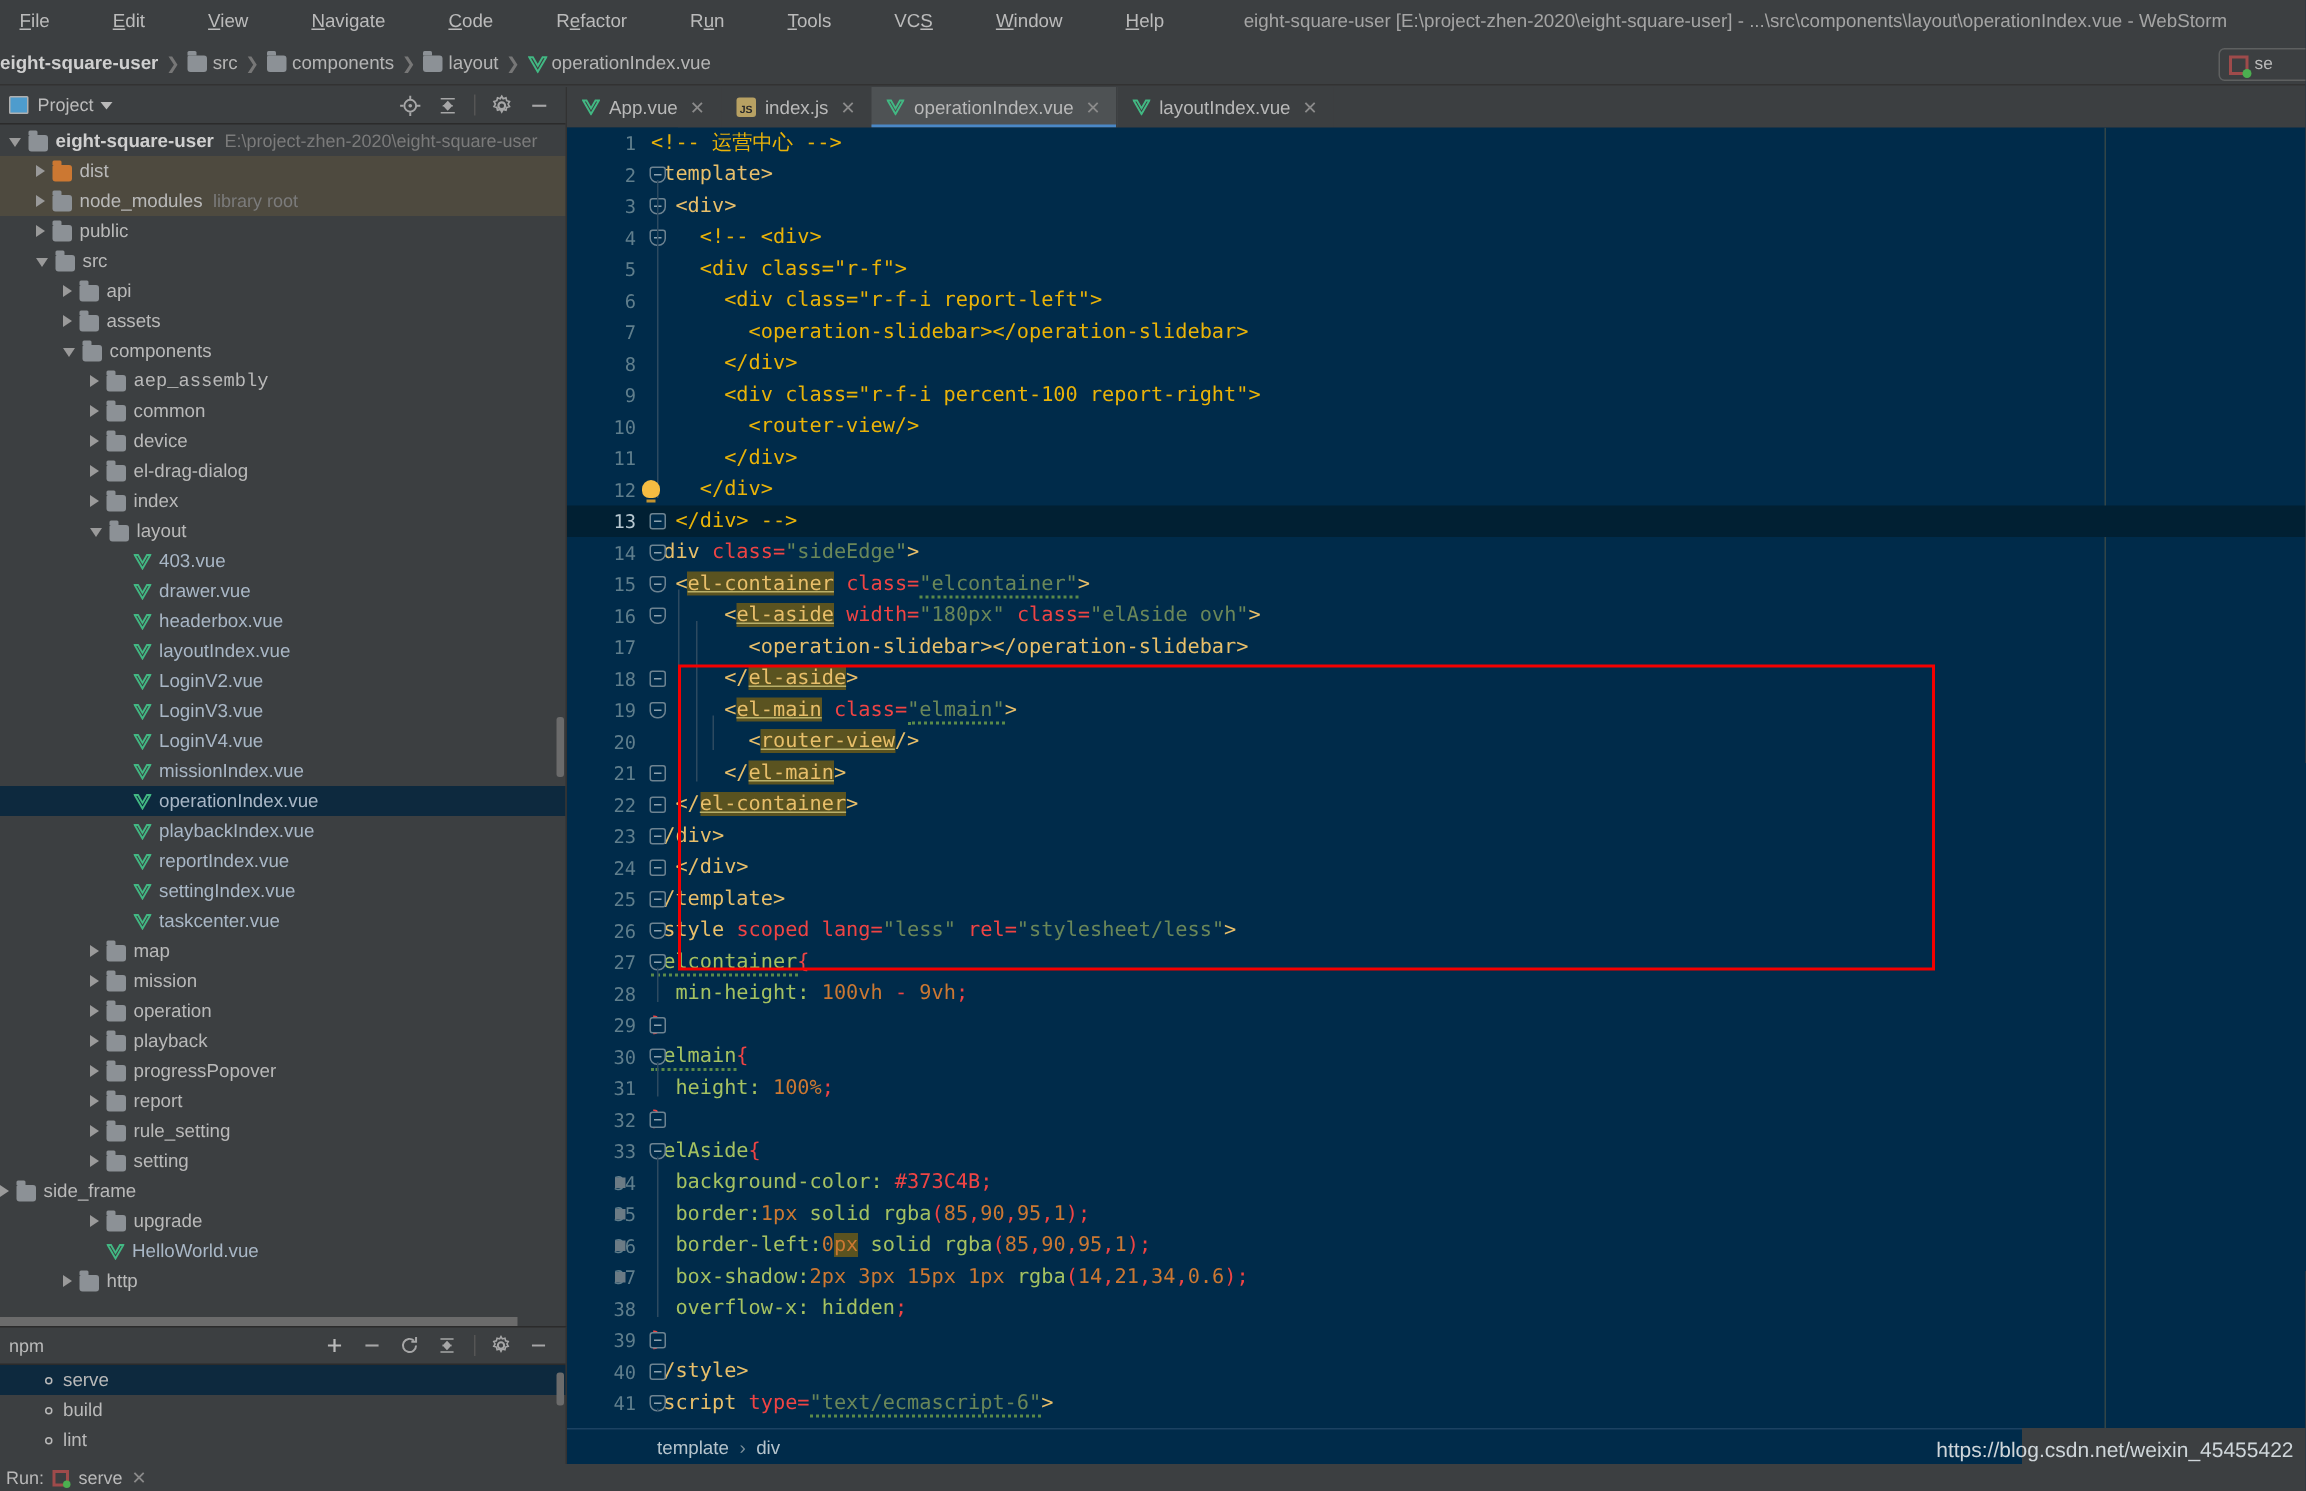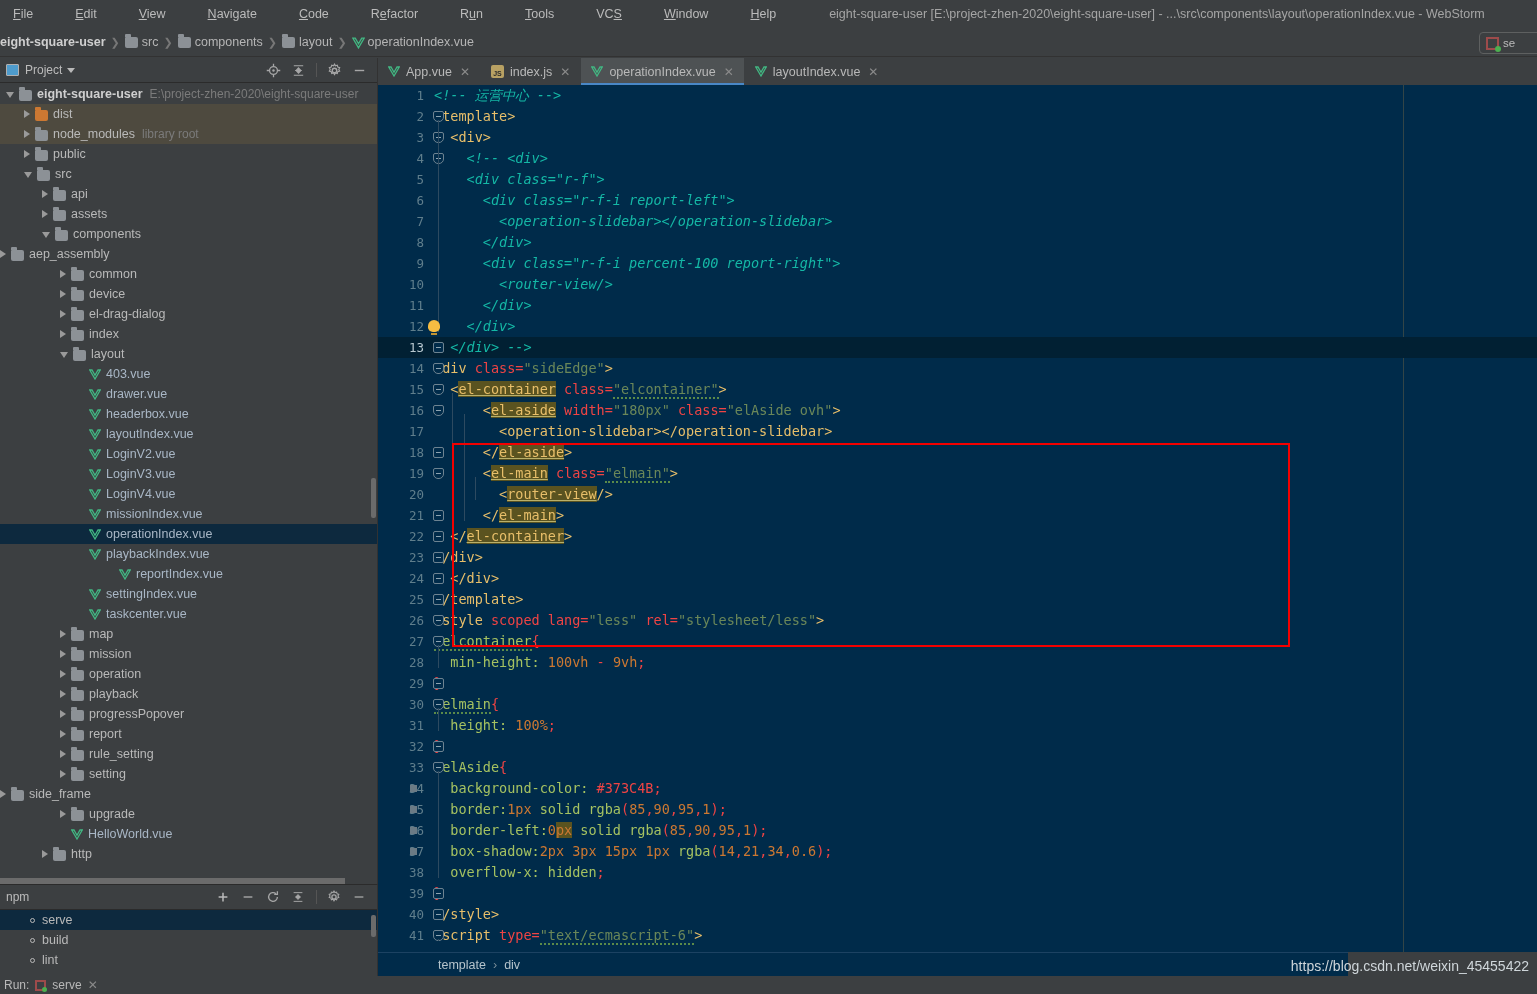--- a/index.html
+++ b/index.html
@@ -194,21 +194,21 @@
   .fold:before{content:"";position:absolute;left:2px;right:2px;top:4px;height:1px;background:#8da3b0;}
   .fold.open { border-radius:2px 2px 5px 5px; }
   .fold.closed { border-radius:2px; }
   .vline { position:absolute; width:1px; background:#2d4a60; }
   .margin-guide { position:absolute; left:1025px; top:0; bottom:0; width:1px; background:#5b5b45; opacity:.55; }
 
   
   .t-tag    { color:#e8bf6a; }
   .t-attr   { color:#ef4444; }
   .t-str    { color:#6a8759; }
-  .t-cmt    { color:#14b8a6; font-style:italic; }
+  .t-cmt    { color:#eab308; }
   .t-num    { color:#cc7832; }
   .t-css    { color:#a5c261; }
   .t-hl     { background:#5a5320; }
   .t-ul     { text-decoration: underline; text-decoration-color:#b9b06a; }
   .squig { border-bottom: 2px dotted #5b8a4a; }
 
   .bulb {
     position:absolute; left:50px; top:4px; width:12px; height:12px;
     background:#f5bc42; border-radius:50% 50% 40% 40%;
   }
@@ -373,21 +373,21 @@
           </span>
           <span class="nm">assets</span>
         </div>
         <div class="trow" style="padding-left: 42px;">
           <span class="arrow open"></span>
           <span class="ic-wrap" style="margin-top: 2px;">
             <span class="folder-ic"></span>
           </span>
           <span class="nm">components</span>
         </div>
-        <div class="trow" style="">
+        <div class="trow" style="padding-left: 60px; font-family: Liberation Mono, monospace;">
           <span class="arrow "></span>
           <span class="ic-wrap" style="margin-top: 2px;">
             <span class="folder-ic"></span>
           </span>
           <span class="nm">aep_assembly</span>
         </div>
         <div class="trow" style="padding-left: 60px;">
           <span class="arrow "></span>
           <span class="ic-wrap" style="margin-top: 2px;">
             <span class="folder-ic"></span>
@@ -505,21 +505,21 @@
         </div>
         <div class="trow" style="padding-left: 78px;">
           <span class="arrow none"></span>
           <span class="ic-wrap">
             <svg width="12" height="11" viewBox="0 0 16 14">
               <path d="M1 1h3l4 7 4-7h3L8 13z" fill="none" stroke="#42b883" stroke-width="1.7"></path>
             </svg>
           </span>
           <span class="nm vue">playbackIndex.vue</span>
         </div>
-        <div class="trow" style="padding-left: 78px; margin-left: 30px;">
+        <div class="trow" style="padding-left: 78px;">
           <span class="arrow none"></span>
           <span class="ic-wrap">
             <svg width="12" height="11" viewBox="0 0 16 14">
               <path d="M1 1h3l4 7 4-7h3L8 13z" fill="none" stroke="#42b883" stroke-width="1.7"></path>
             </svg>
           </span>
           <span class="nm vue">reportIndex.vue</span>
         </div>
         <div class="trow" style="padding-left: 78px;">
           <span class="arrow none"></span>

